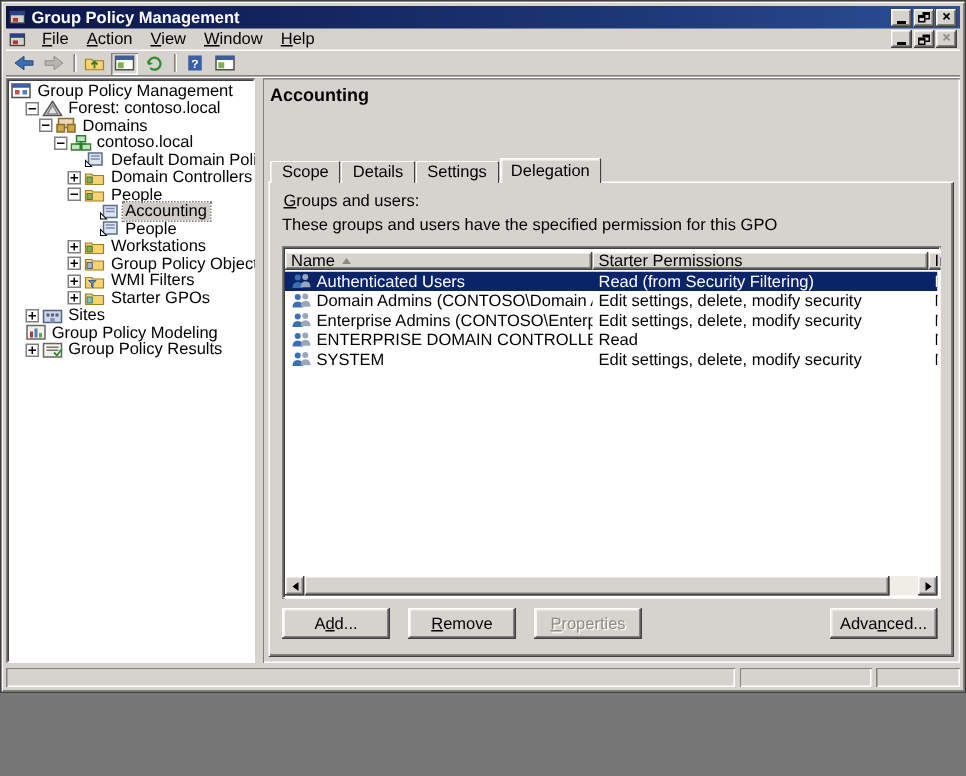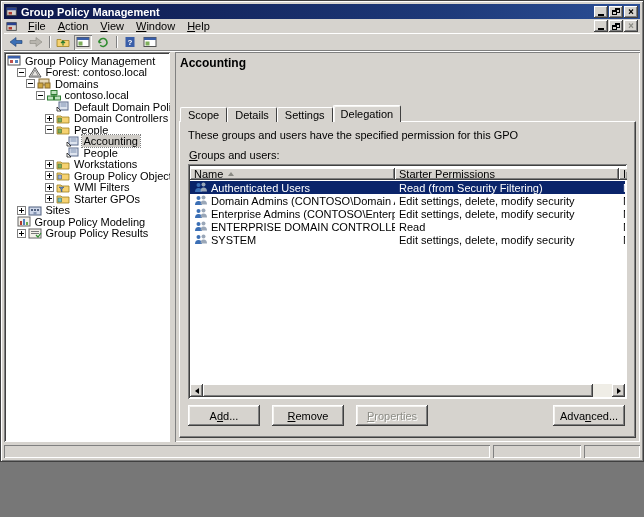--- a/index.html
+++ b/index.html
@@ -451,22 +451,22 @@
     <div id="splitter"></div>
     <div id="right-pane">
       <div id="gpo-title">Accounting</div>
       <div id="tabs">
           <span class="tab">Scope</span>
           <span class="tab">Details</span>
           <span class="tab">Settings</span>
           <span class="tab active">Delegation</span>
         </div>
       <div id="tab-page">
+        <div id="list-label"><u>G</u>roups and users:</div>
         <div id="desc-text">These groups and users have the specified permission for this GPO</div>
-        <div id="list-label"><u>G</u>roups and users:</div>
         <div id="list-box">
           <div id="list-header">
               <span class="hcol" style="width: 205px; flex: 0 0 205px;">
                 <span>Name</span>
                 <span class="sort-arrow"></span>
               </span>
               <span class="hcol" style="width: 224px; flex: 0 0 224px;">
                 <span>Starter Permissions</span>
               </span>
               <span class="hcol" style="width: 60px; flex: 0 0 60px;">

